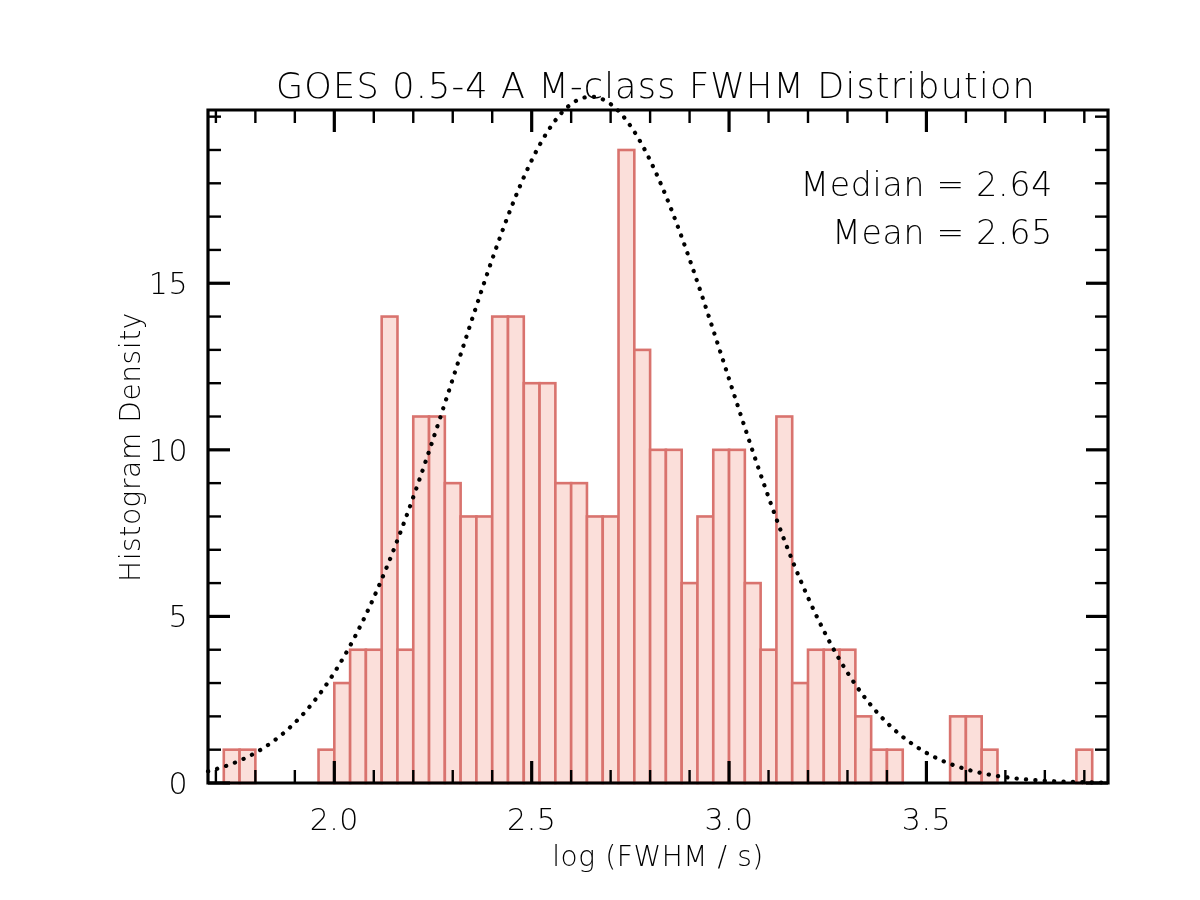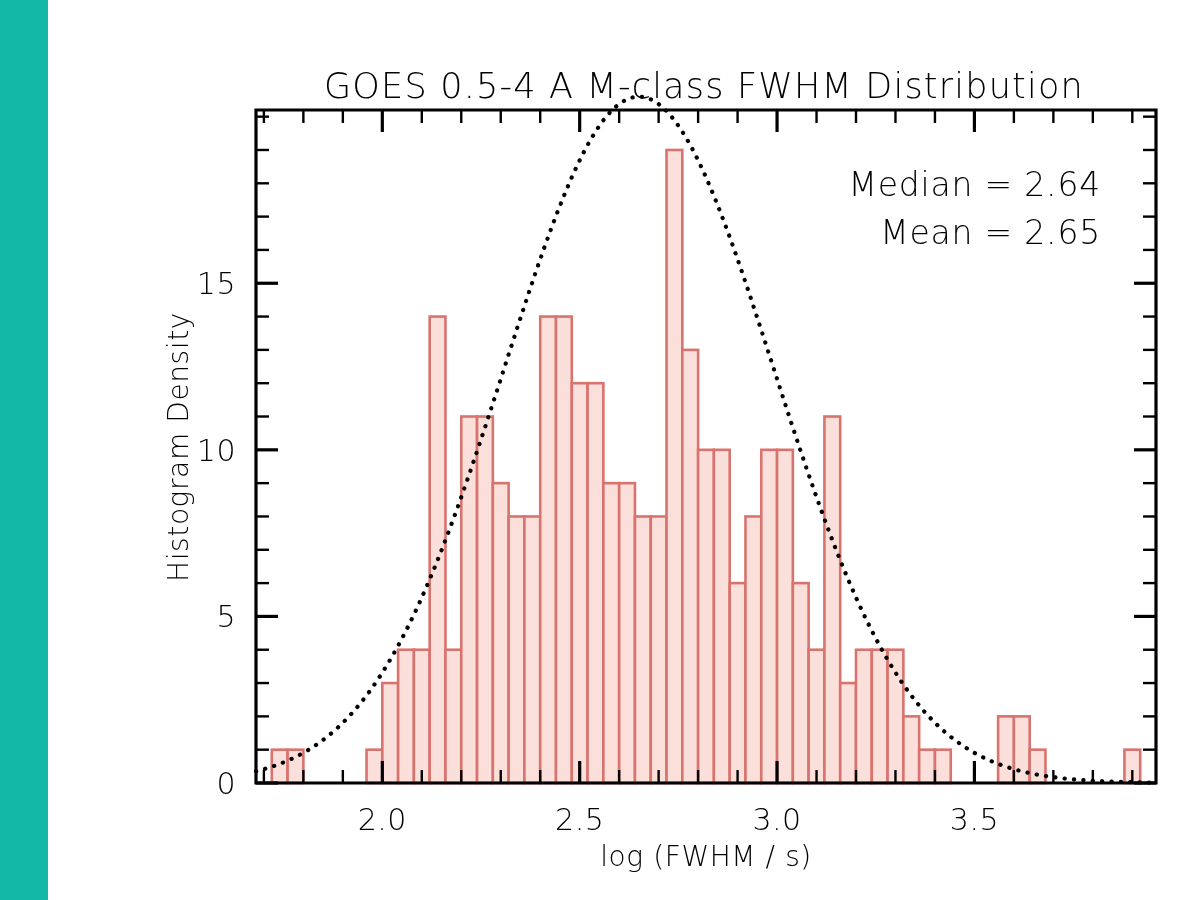--- a/index.html
+++ b/index.html
@@ -10,22 +10,21 @@
   body {
     width: 1200px;
     height: 900px;
     font-family: "DejaVu Sans", sans-serif;
     overflow: hidden;
   }
   #figure {
     position: relative;
     width: 1109px;
     height: 900px;
-    background: #14b8a6;
-    padding-left: 48px;
+    background: #4d7c0f;
   }
   svg#plot {
     display: block;
     width: 1200px;
     height: 900px;
   }
   .axis-line {
     fill: none;
     stroke: #000000;
     stroke-width: 3.2;

